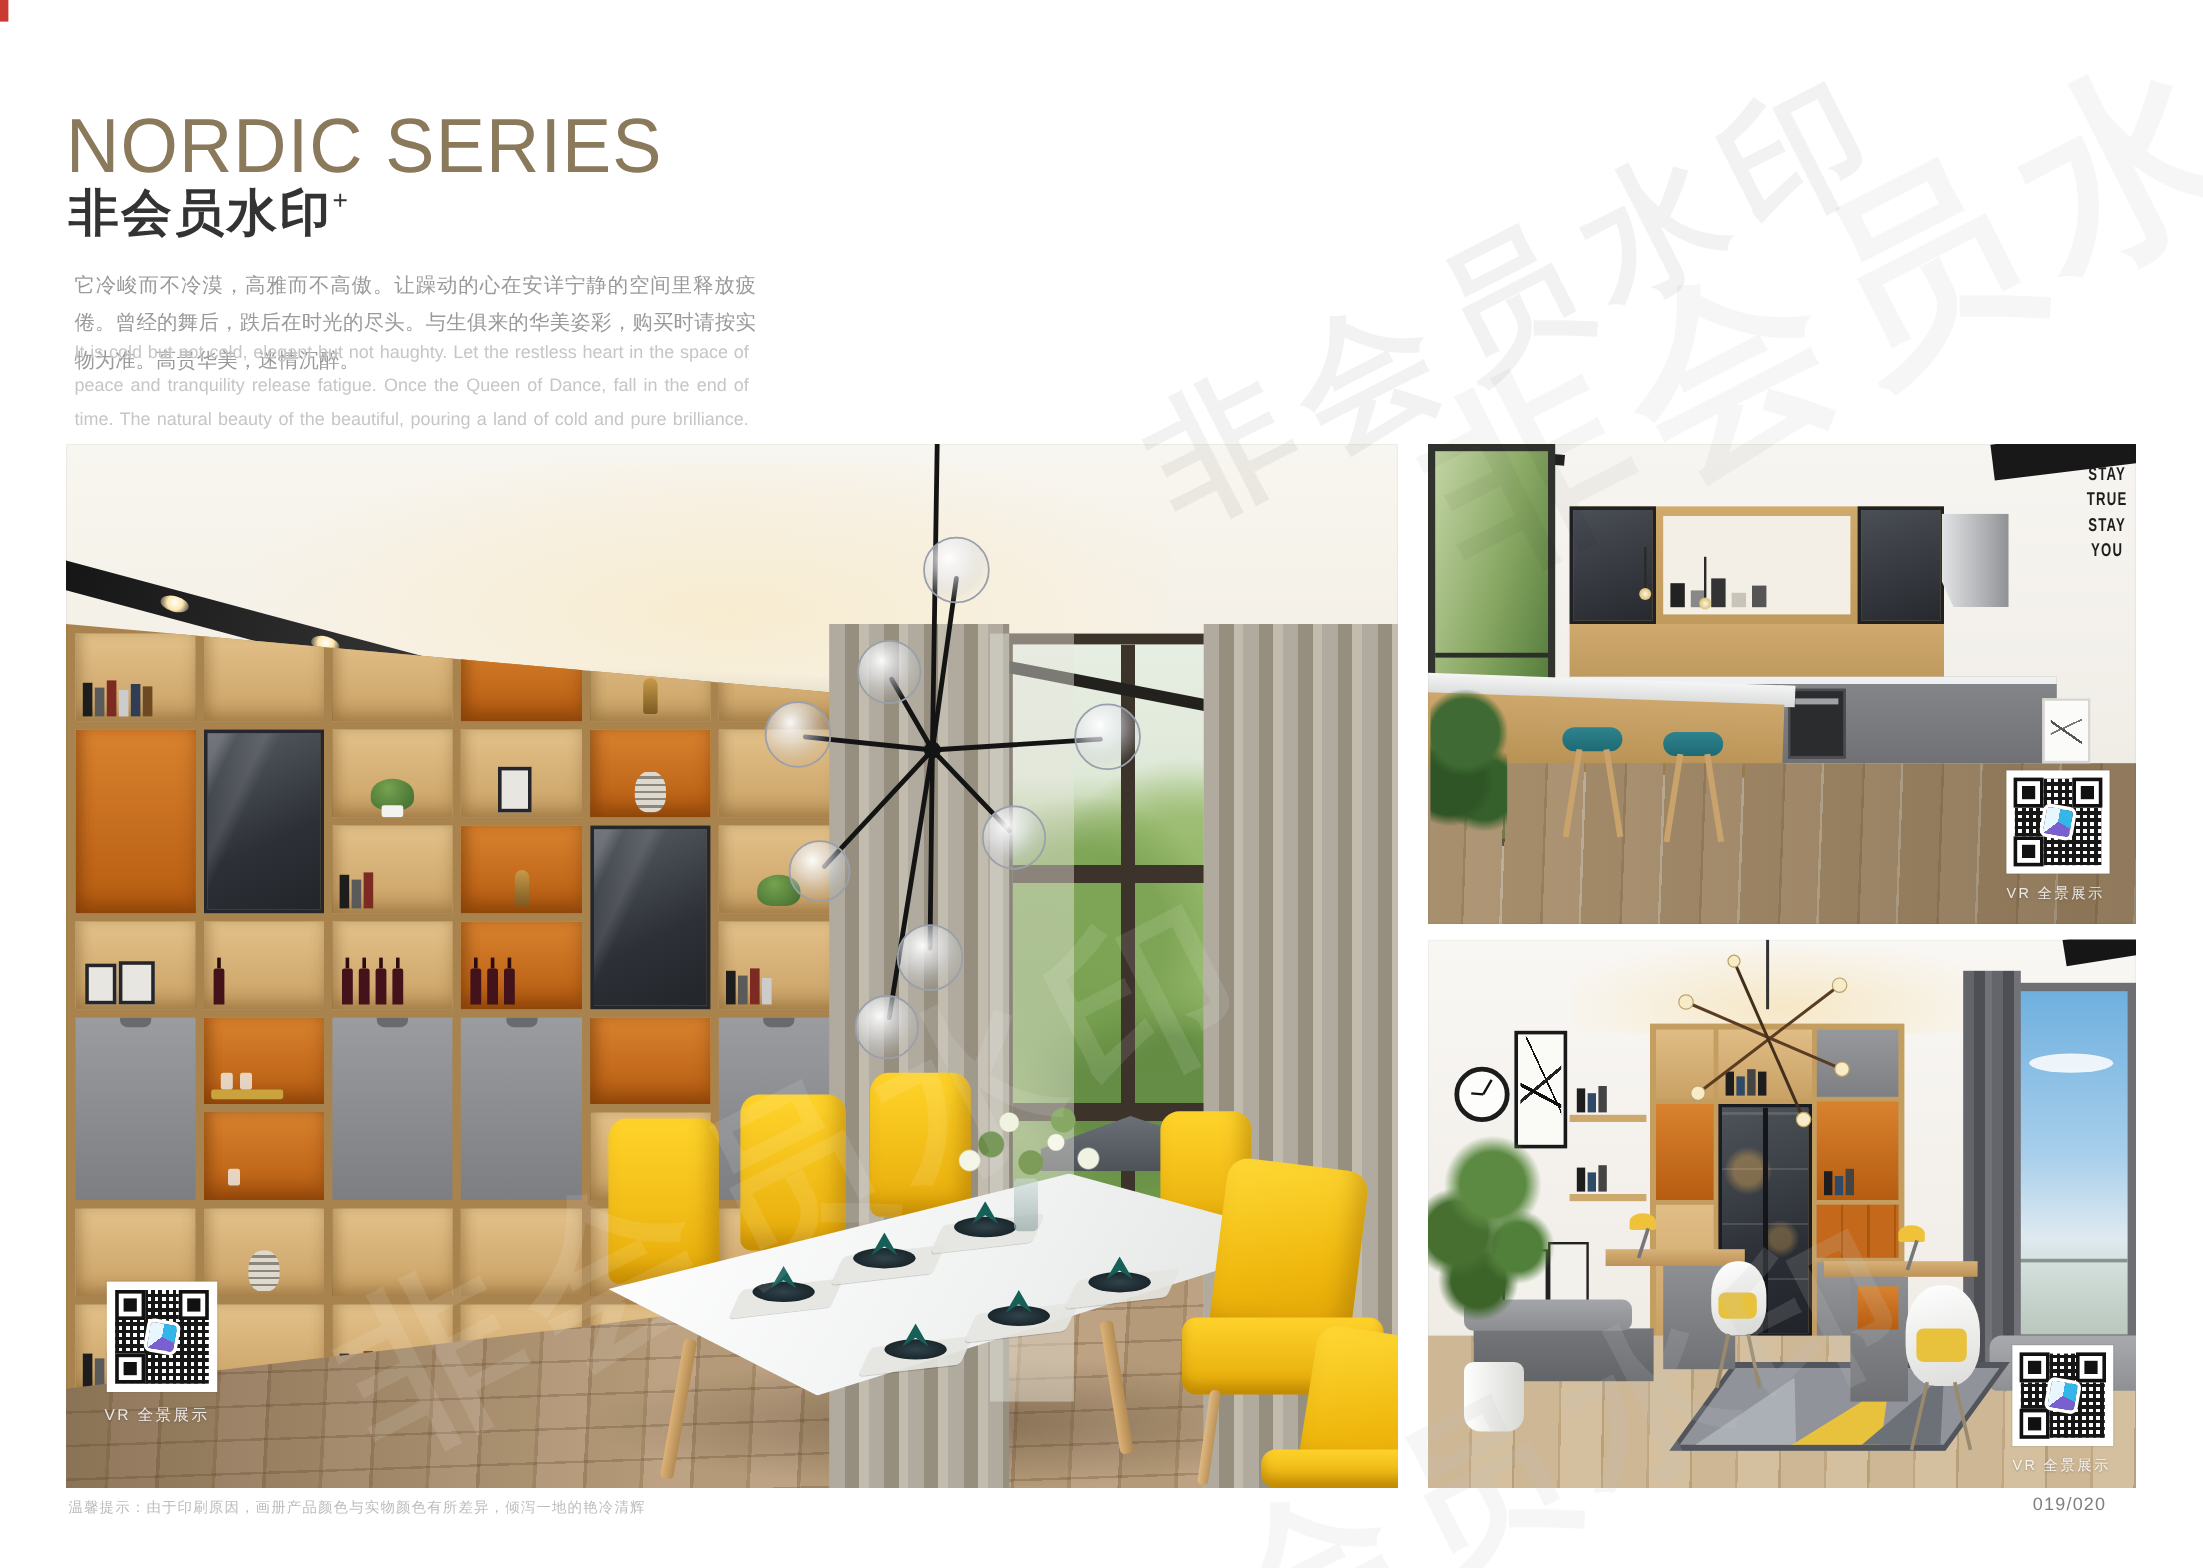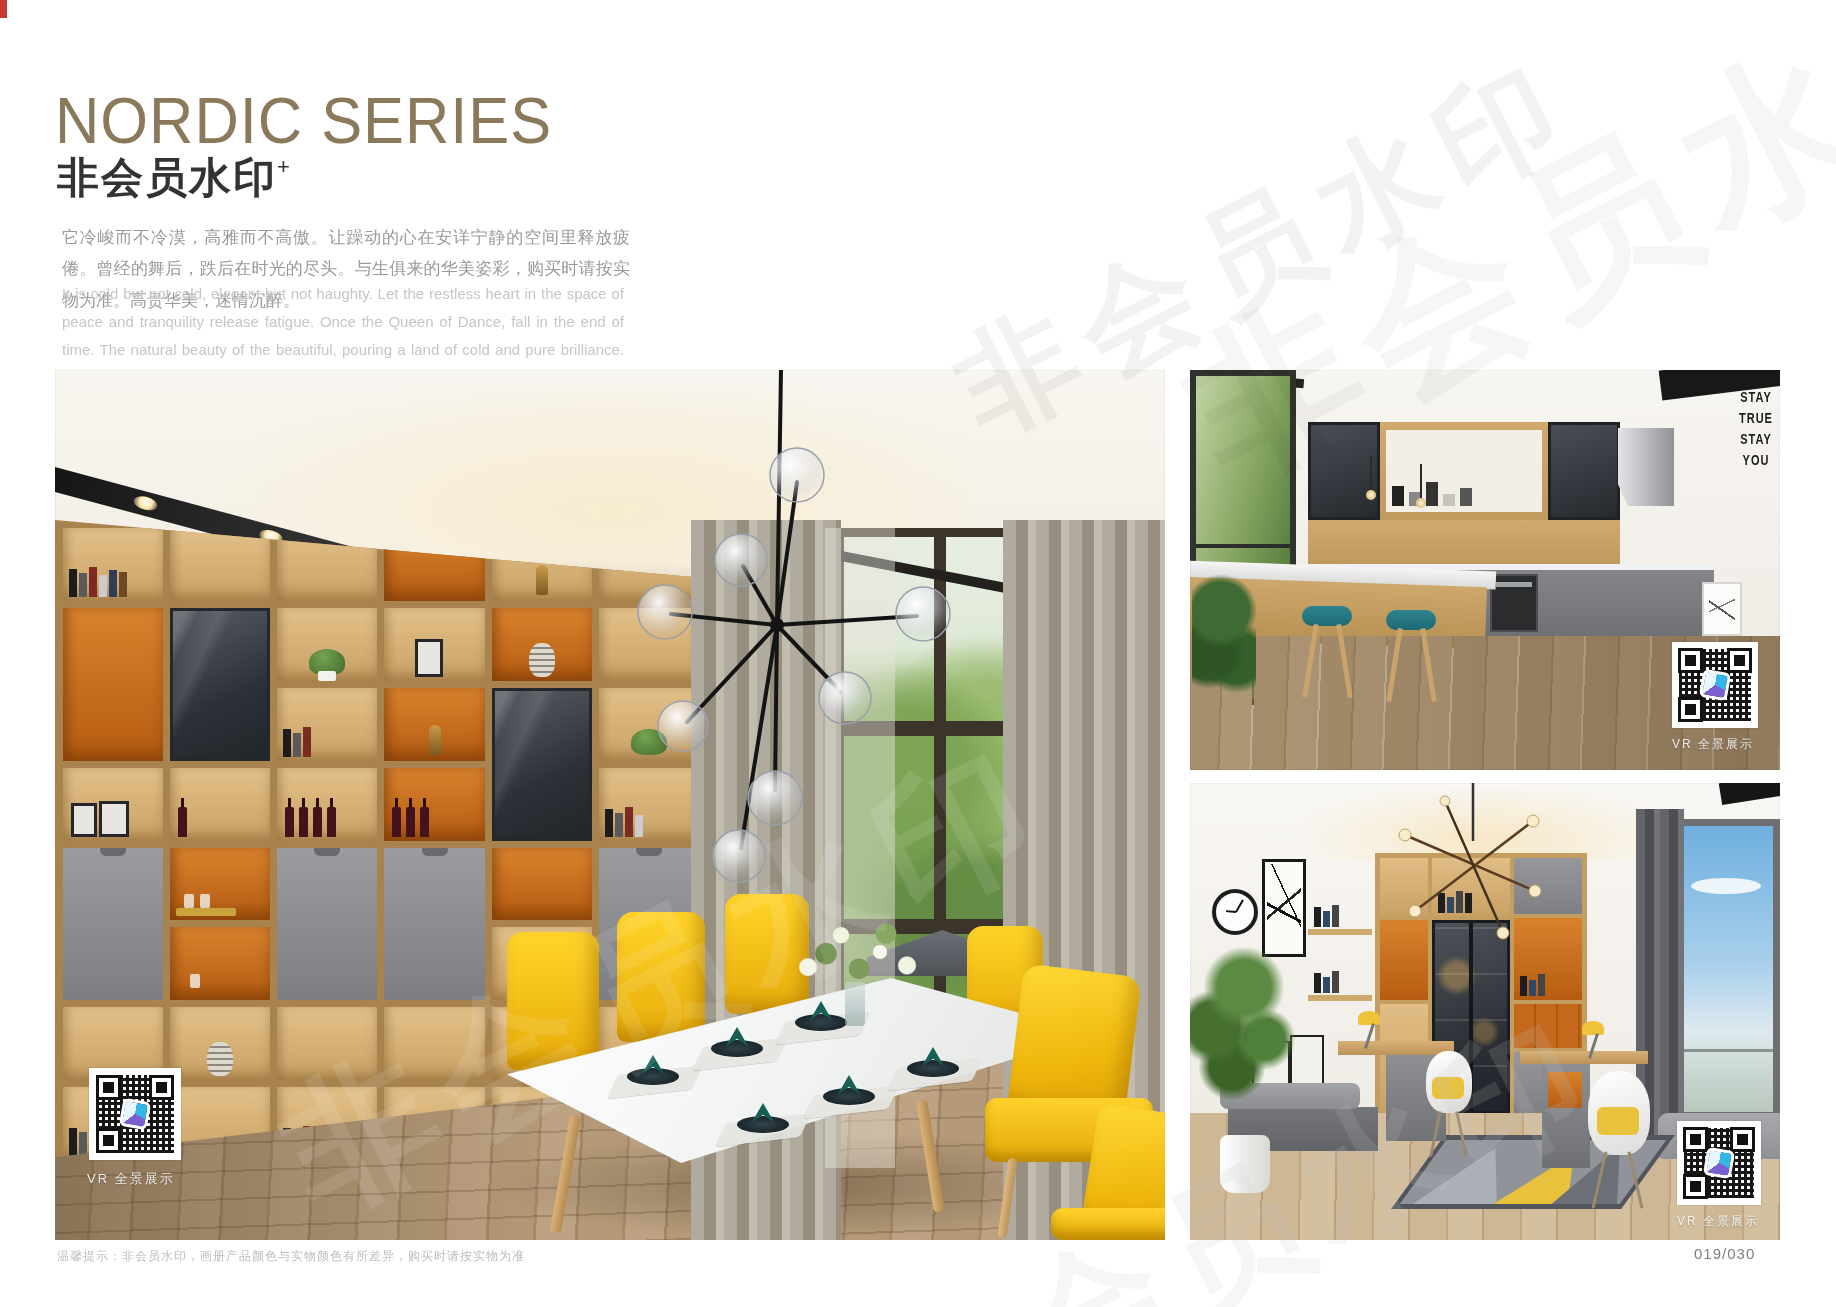--- a/index.html
+++ b/index.html
@@ -705,14 +705,14 @@
       </div>
     <div class="fd" style="left:6px;bottom:6px">
         <i></i>
       </div>
     <div class="lg"></div>
   </div>
   <div class="vr" style="left:487px;top:430px;font-size:12px">VR 全景展示</div>
   <div class="edge"></div>
 </div>
 
-<div class="a f-note">温馨提示：非会员水印，画册产品颜色与实物颜色有所差异，购买时请按实物为准</div>
-<div class="a f-page">019/030</div>
+<div class="a f-note">温馨提示：由于印刷原因，画册产品颜色与实物颜色有所差异，倾泻一地的艳冷清辉</div>
+<div class="a f-page">019/020</div>
 
 </body></html>

